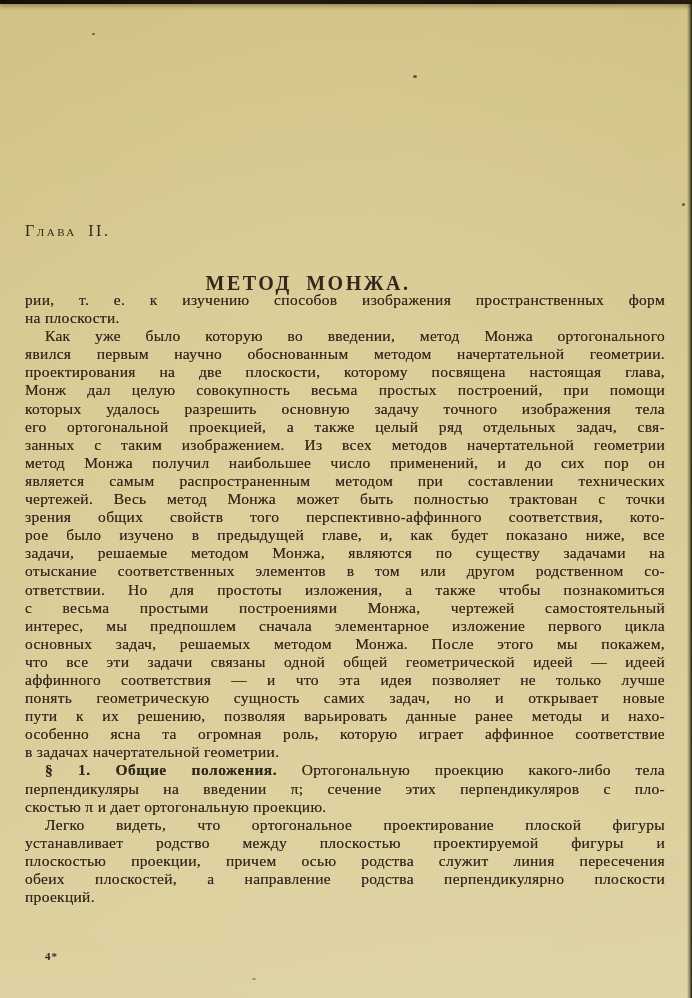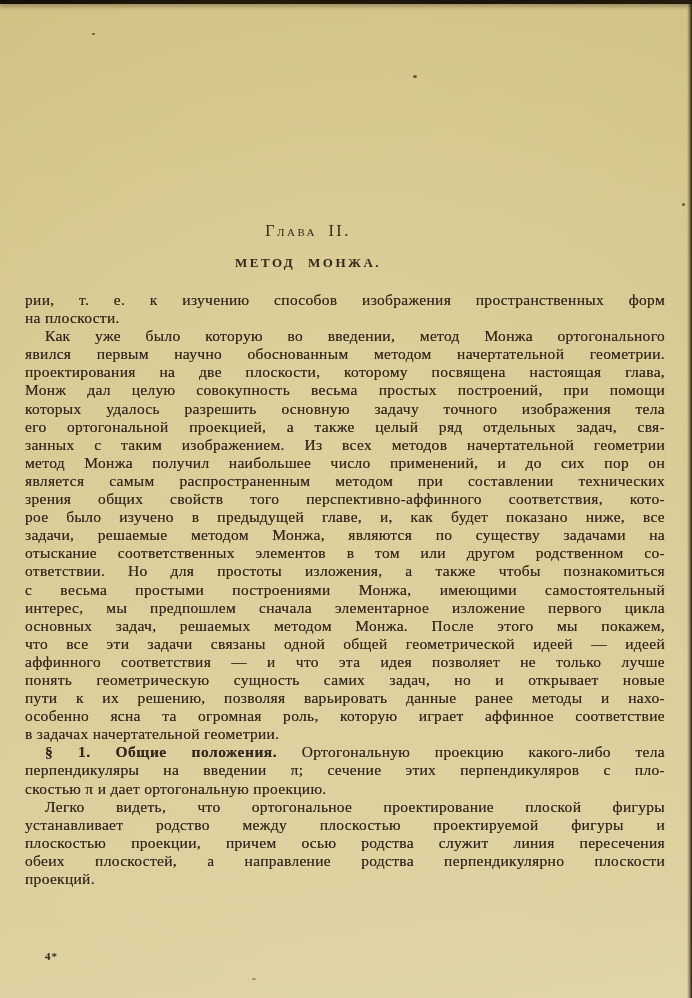--- a/index.html
+++ b/index.html
@@ -32,29 +32,29 @@
     background:linear-gradient(90deg,rgba(0,0,0,0) 0%,rgba(44,32,14,0.45) 55%,#1c140a 100%);
   }
   .speck{position:absolute;border-radius:50%;background:#4a3a20;opacity:.8;}
   .speck.s1{left:92px;top:33px;width:3px;height:2px;}
   .speck.s2{left:413px;top:75px;width:4px;height:3px;}
   .speck.s3{left:682px;top:203px;width:3px;height:3px;}
   .speck.s4{left:252px;top:978px;width:4px;height:2px;opacity:.45;}
 
   .chapter{
     position:absolute;left:25px;top:222px;width:566px;
-    text-align:center;
+    text-align:left;
     font-variant:small-caps;
     font-size:16px;letter-spacing:2.5px;word-spacing:5px;
   }
   .doc-title{
-    position:absolute;left:25px;top:255px;width:566px;
+    position:absolute;left:25px;top:272px;width:566px;
     text-align:center;
     font-weight:bold;
-    font-size:13px;letter-spacing:2.5px;word-spacing:7px;
+    font-size:20px;letter-spacing:2.5px;word-spacing:7px;
   }
   .text-block{
     position:absolute;left:25px;top:291px;width:640px;
     font-size:15.5px;line-height:18.1px;letter-spacing:0.3px;
     text-shadow:0 0 0.4px rgba(50,40,28,0.7);
   }
   .line{
     height:18.1px;overflow:hidden;
     text-align:justify;text-align-last:justify;
   }
@@ -86,26 +86,27 @@
       <div class="line noshrink">на плоскости.</div>
       <div class="line indent">Как уже было которую во введении, метод Монжа ортогонального</div>
       <div class="line">явился первым научно обоснованным методом начертательной геометрии.</div>
       <div class="line">проектирования на две плоскости, которому посвящена настоящая глава,</div>
       <div class="line">Монж дал целую совокупность весьма простых построений, при помощи</div>
       <div class="line">которых удалось разрешить основную задачу точного изображения тела</div>
       <div class="line">его ортогональной проекцией, а также целый ряд отдельных задач, свя-</div>
       <div class="line">занных с таким изображением. Из всех методов начертательной геометрии</div>
       <div class="line">метод Монжа получил наибольшее число применений, и до сих пор он</div>
       <div class="line">является самым распространенным методом при составлении технических</div>
+      <div class="line">чертежей. Весь метод Монжа может быть полностью трактован с точки</div>
       <div class="line">зрения общих свойств того перспективно-аффинного соответствия, кото-</div>
       <div class="line">рое было изучено в предыдущей главе, и, как будет показано ниже, все</div>
       <div class="line">задачи, решаемые методом Монжа, являются по существу задачами на</div>
       <div class="line">отыскание соответственных элементов в том или другом родственном со-</div>
       <div class="line">ответствии. Но для простоты изложения, а также чтобы познакомиться</div>
-      <div class="line">с весьма простыми построениями Монжа, имеющими самостоятельный</div>
+      <div class="line">с весьма простыми построениями Монжа, чертежей самостоятельный</div>
       <div class="line">интерес, мы предпошлем сначала элементарное изложение первого цикла</div>
       <div class="line">основных задач, решаемых методом Монжа. После этого мы покажем,</div>
       <div class="line">что все эти задачи связаны одной общей геометрической идеей — идеей</div>
       <div class="line">аффинного соответствия — и что эта идея позволяет не только лучше</div>
       <div class="line">понять геометрическую сущность самих задач, но и открывает новые</div>
       <div class="line">пути к их решению, позволяя варьировать данные ранее методы и нахо-</div>
       <div class="line">особенно ясна та огромная роль, которую играет аффинное соответствие</div>
       <div class="line noshrink">в задачах начертательной геометрии.</div>
       <div class="line indent"><b>§ 1. Общие положения.</b> Ортогональную проекцию какого-либо тела</div>
       <div class="line">перпендикуляры на введении π; сечение этих перпендикуляров с пло-</div>

